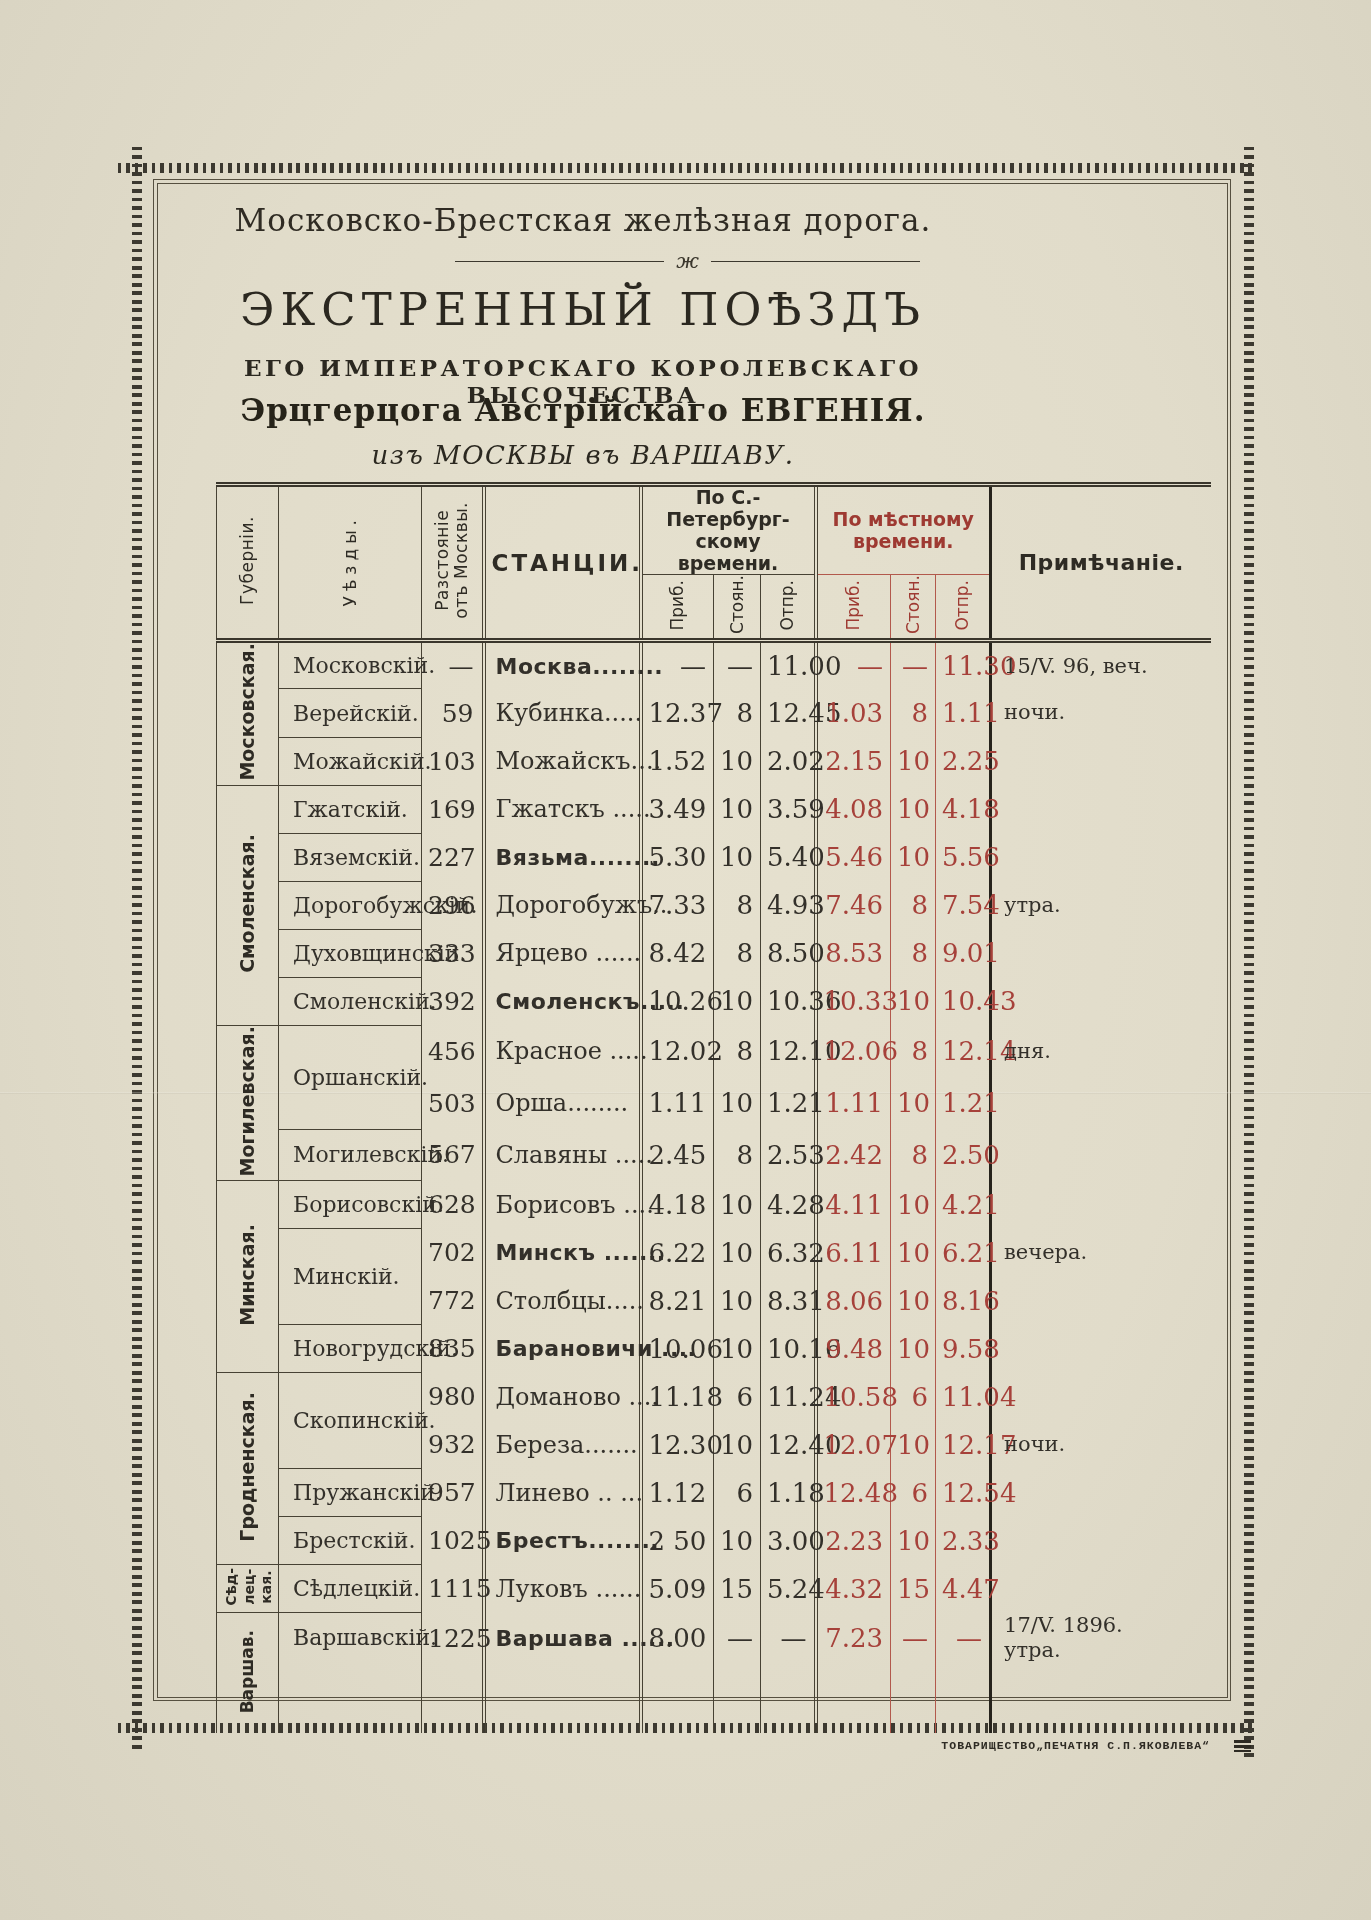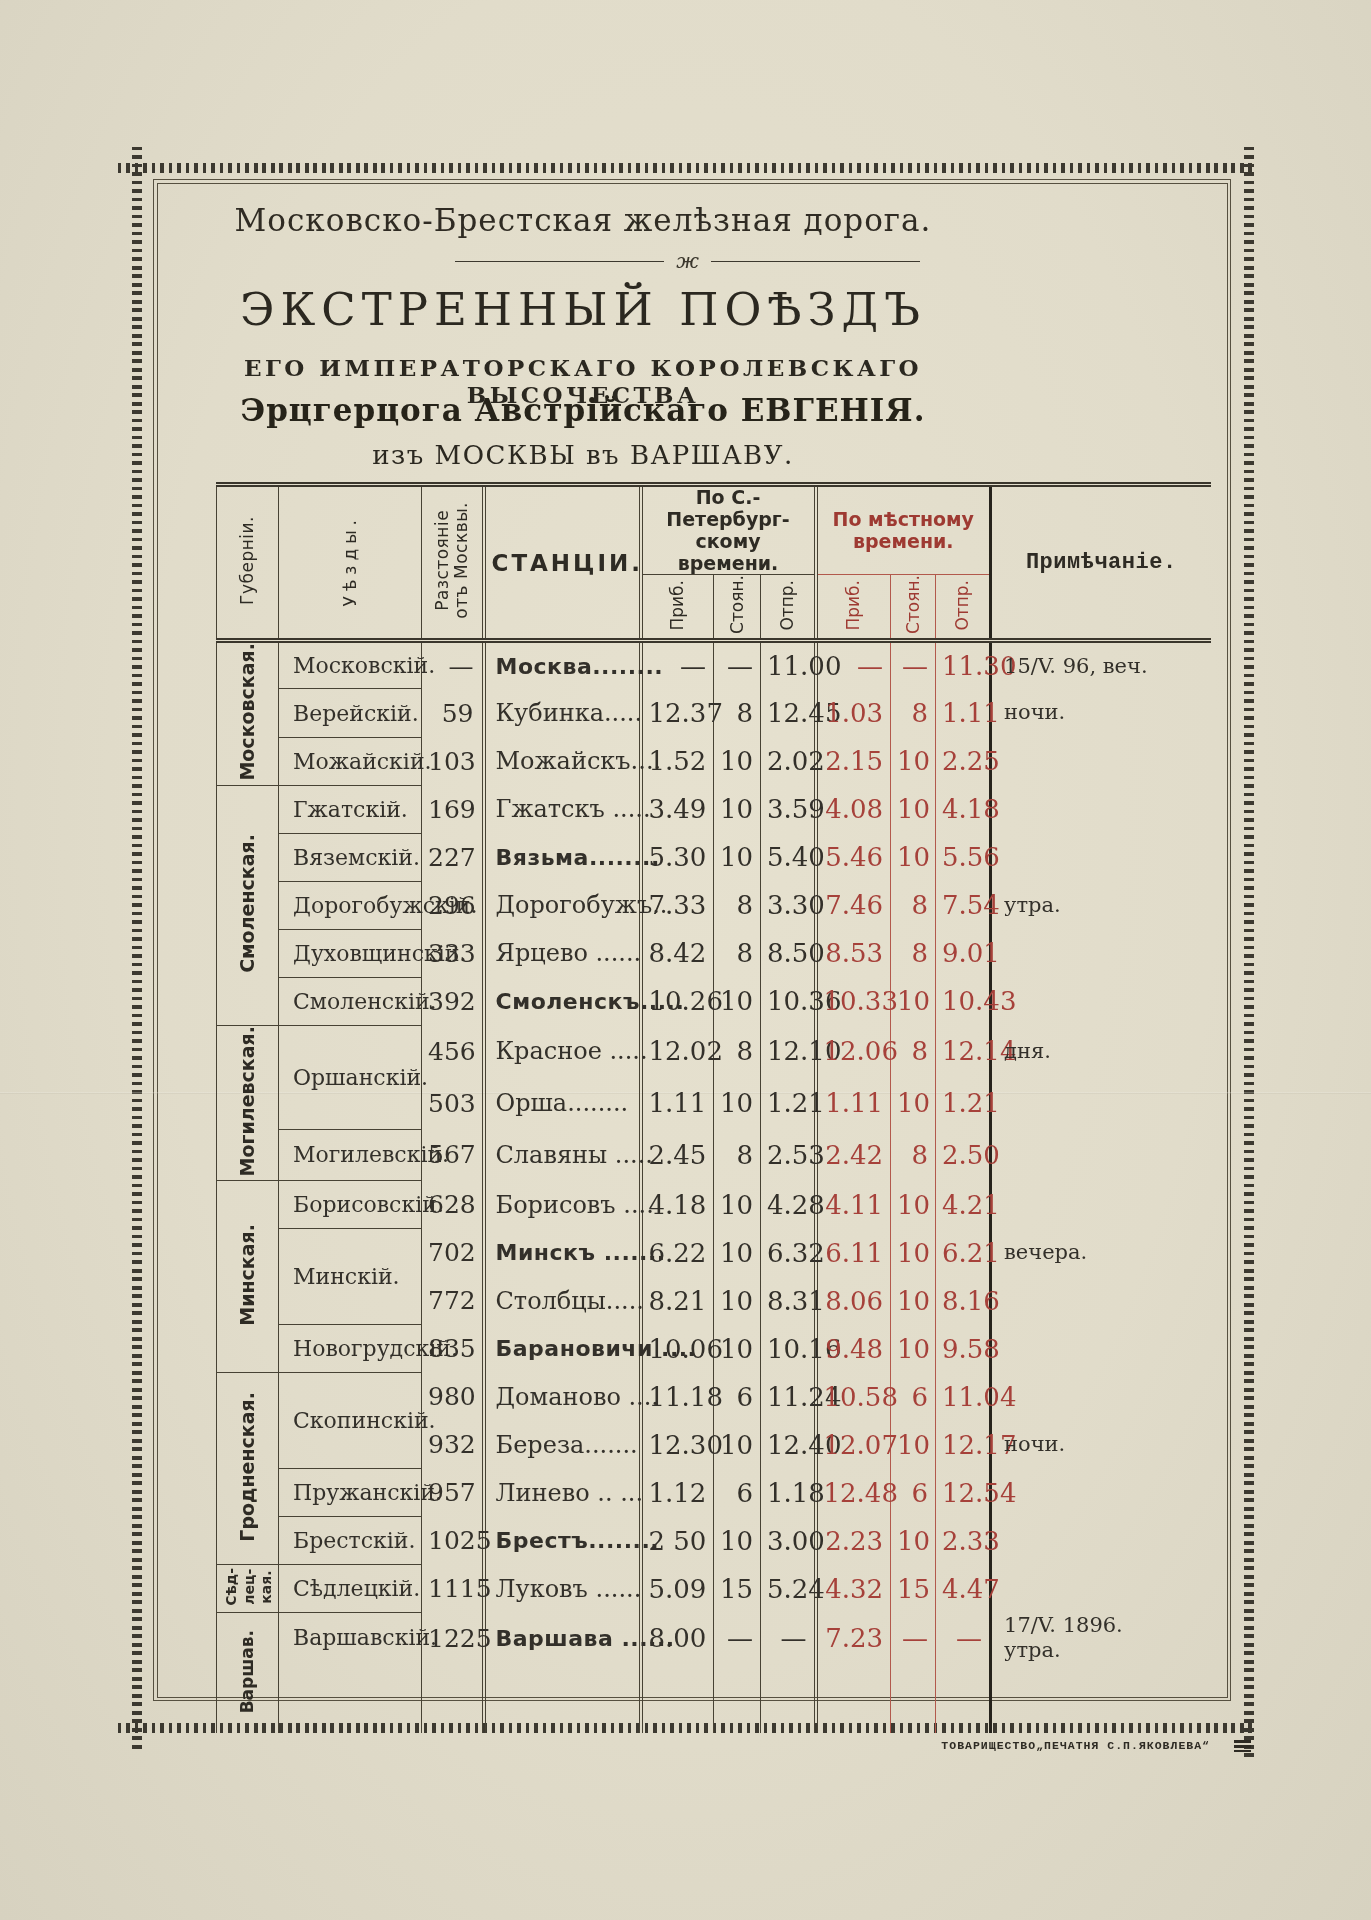--- a/index.html
+++ b/index.html
@@ -29,21 +29,21 @@
     background:linear-gradient(180deg, rgba(255,255,248,.55), rgba(112,102,82,.22)); }
 
   .cblock { position:absolute; left:153px; width:860px; text-align:center; }
   .doc-title { top:202px; font-size:31px; letter-spacing:1px; color:#2f2b23; }
   .divider { position:absolute; left:455px; top:256px; width:465px; display:flex; align-items:center; color:#3c382e; }
   .divider::before,.divider::after { content:""; flex:1; border-top:1.5px solid #3c382e; }
   .ornament { margin:0 12px; font-style:italic; font-size:20px; line-height:10px; }
   .h-train { top:283px; font-size:45px; letter-spacing:6px; color:#2b2820; font-weight:400; }
   .h-highness { top:354px; font-size:23px; letter-spacing:3.5px; font-weight:700; color:#2b2820; }
   .h-archduke { top:392px; font-size:31px; font-weight:700; letter-spacing:1px; color:#262319; }
-  .h-route { top:440px; font-size:26px; letter-spacing:1.5px; color:#2b2820; }
+  .h-route { top:440px; font-size:26px; letter-spacing:1.5px; color:#2b2820;font-style:italic; }
 
   
   .tt-wrap { position:absolute; left:216px; top:482px; }
   table { border-collapse:collapse; table-layout:fixed; width:994px;
     border-top:5px double #3a362c; }
   td,th { padding:0 6px; vertical-align:middle; overflow:visible; font-weight:normal; }
   col.w-prov{width:62px} col.w-uezd{width:143px} col.w-dist{width:62px} col.w-sta{width:157px}
   col.w-sa{width:73px} col.w-ss{width:47px} col.w-sd{width:55px}
   col.w-la{width:75px} col.w-ls{width:45px} col.w-ld{width:55px} col.w-note{width:220px}
 
@@ -60,21 +60,21 @@
   .bb { border-bottom:1px solid #474234; }
 
   
   thead th { font-family:"DejaVu Sans","Liberation Sans",sans-serif; color:#2e2b24; }
   tr.hr1 { height:44px; } tr.hr2 { height:62px; }
   thead .hbot { border-bottom:5px double #3a362c; }
   .h-grp { font-size:19px; font-weight:700; line-height:1.15; }
   .h-grp-spb { border-bottom:1px solid #474234; }
   .h-grp-loc { border-bottom:1px solid #b2594c; color:#9e3a32; }
   .h-sta-lbl { font-size:23px; font-weight:700; letter-spacing:3px; }
-  .h-note-lbl { font-size:22px; font-weight:600; letter-spacing:.5px;font-family:Liberation Mono, monospace; }
+  .h-note-lbl { font-size:22px; font-weight:600; letter-spacing:.5px; }
   .rot { display:inline-block; writing-mode:vertical-rl; transform:rotate(180deg);
     line-height:1.1; white-space:nowrap; }
   .h-rot { font-size:17px; letter-spacing:.5px; }
   .h-rot-sp { letter-spacing:5px; }
   .sub-rot { font-size:17px; }
   .sub-red { color:#9e3a32; }
 
   
   tbody tr { height:48px; }
   tbody tr.filler { height:70px; }
@@ -227,21 +227,21 @@
         <td class="c-ls num">10</td>
         <td class="c-ld num">5.56</td>
         <td class="c-note"></td>
       </tr>
       <tr>
         <td class="c-uezd bb">Дорогобужскій.</td>
         <td class="c-dist">296</td>
         <td class="c-sta">Дорогобужъ..</td>
         <td class="c-sa num">7.33</td>
         <td class="c-ss num">8</td>
-        <td class="c-sd num">3.30</td>
+        <td class="c-sd num">4.93</td>
         <td class="c-la num">7.46</td>
         <td class="c-ls num">8</td>
         <td class="c-ld num">7.54</td>
         <td class="c-note">утра.</td>
       </tr>
       <tr>
         <td class="c-uezd bb">Духовщинскій.</td>
         <td class="c-dist">333</td>
         <td class="c-sta">Ярцево ......</td>
         <td class="c-sa num">8.42</td>

